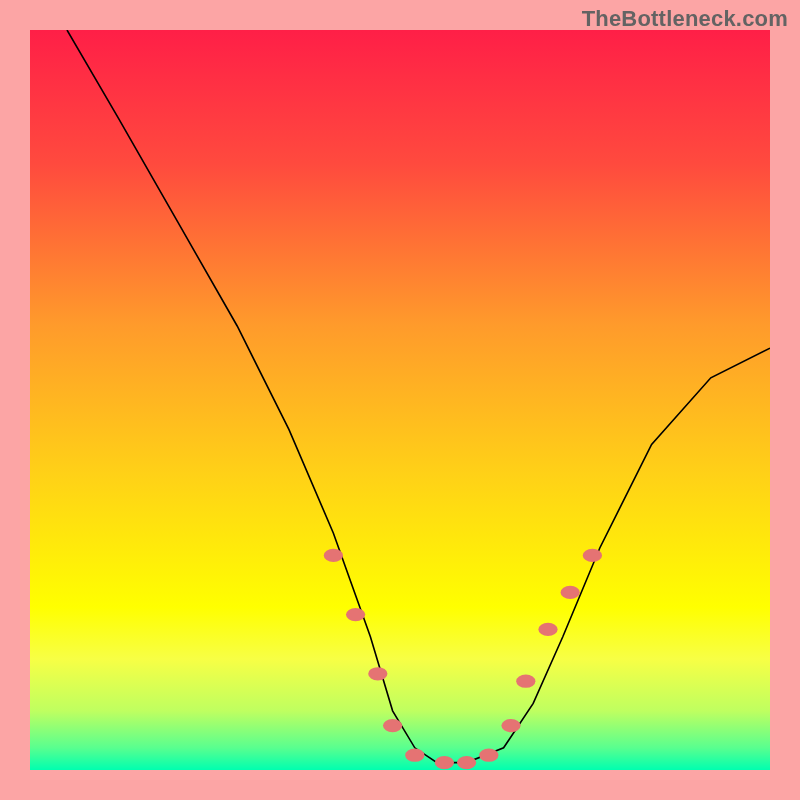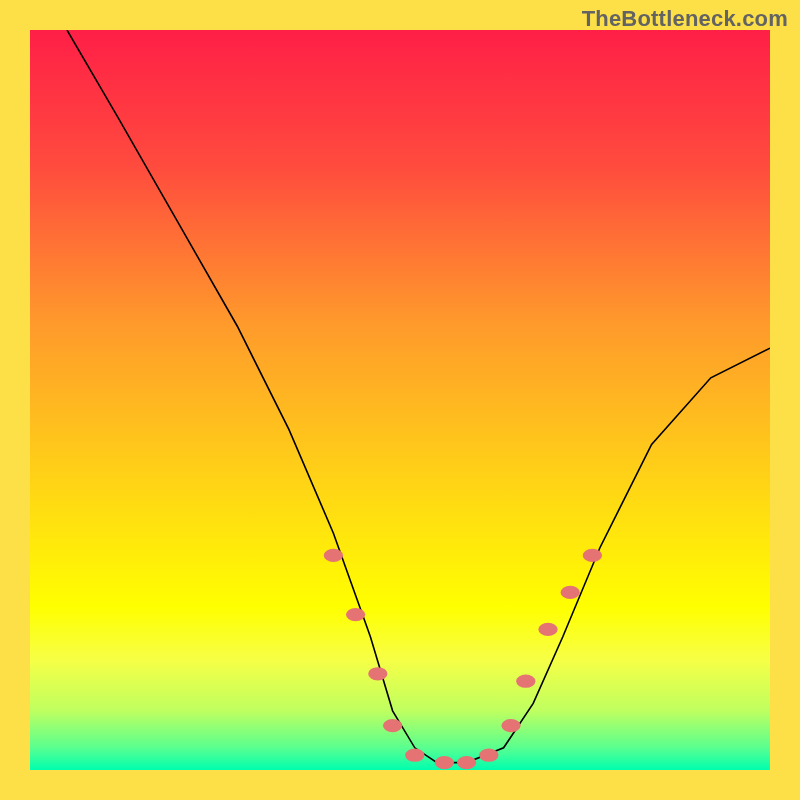--- a/index.html
+++ b/index.html
@@ -6,21 +6,21 @@
     margin: 0;
     padding: 0;
     width: 800px;
     height: 800px;
     overflow: hidden;
     font-family: Arial, Helvetica, sans-serif;
   }
   .frame {
     width: 800px;
     height: 800px;
-    background: #fde047;
+    background: #fca5a5;
     position: relative;
     box-sizing: border-box;
   }
   .watermark {
     position: absolute;
     top: 6px;
     right: 12px;
     color: #636363;
     font-size: 22px;
     font-weight: 600;

